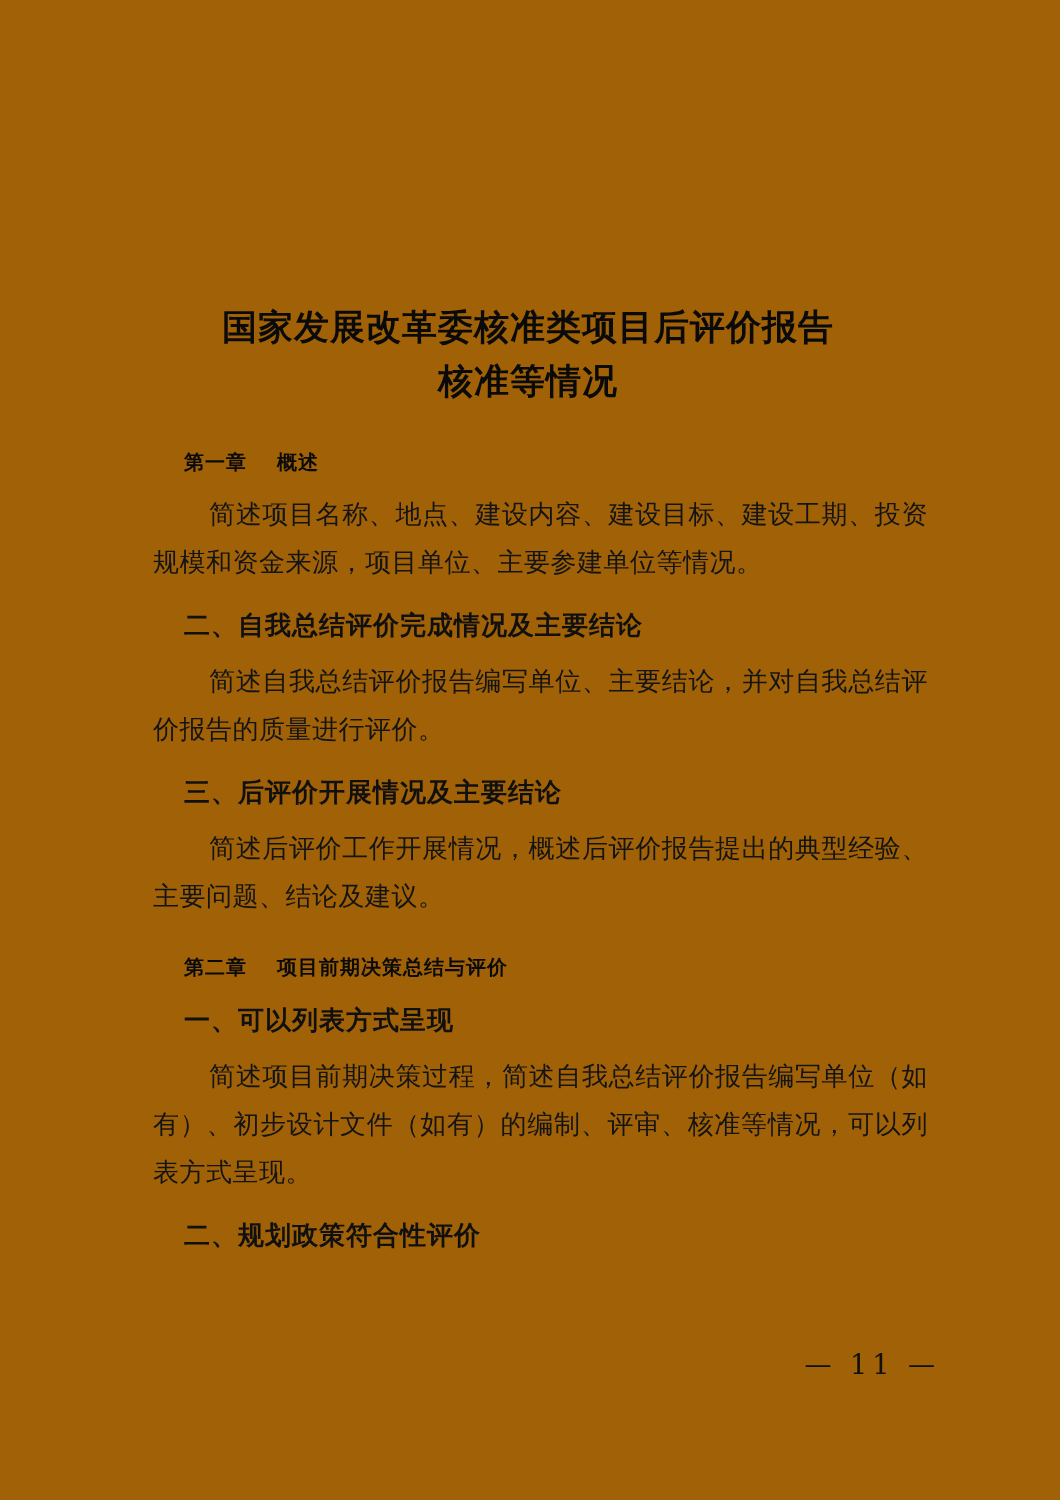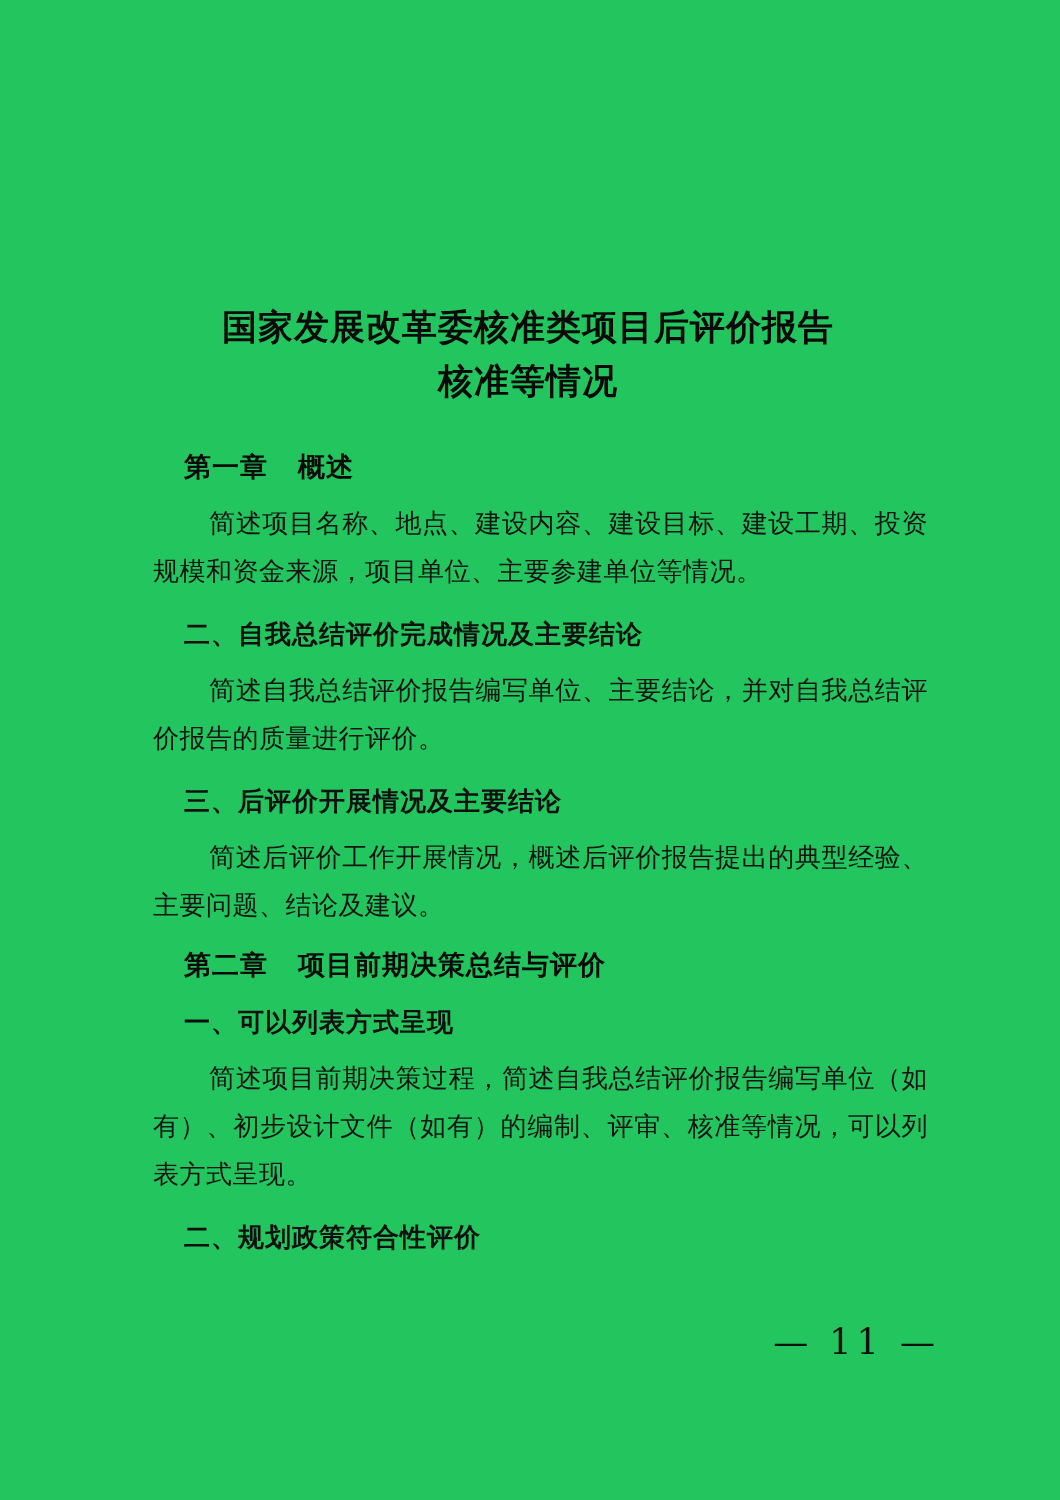--- a/index.html
+++ b/index.html
@@ -11,44 +11,44 @@
     width: 1060px;
     height: 1500px;
     position: relative;
     font-family: "DejaVu Serif", "Liberation Serif", serif;
     color: #111111;
     overflow: hidden;
   }
   .page {
     position: absolute;
     inset: 0;
-    background: #22c55e;
+    background: #a16207;
   }
   .content {
     position: absolute;
     left: 128px;
     top: 300px;
     width: 800px;
   }
   .doc-title {
     text-align: center;
     font-weight: bold;
     font-size: 35px;
     line-height: 1.55;
     letter-spacing: 1px;
     color: #0a0a0a;
   }
   .doc-title .line2 {
     display: block;
   }
   .chapter {
     font-weight: bold;
-    font-size: 27px;
+    font-size: 20px;
     letter-spacing: 1px;
-    margin-top: 18px;
+    margin-top: 34px;
     text-indent: 56px;
     color: #0a0a0a;
   }
   .chapter .gap {
     display: inline-block;
     width: 30px;
   }
   .section {
     font-weight: bold;
     font-size: 26px;
@@ -63,22 +63,22 @@
     letter-spacing: 0.5px;
     margin-top: 14px;
     text-indent: 56px;
     text-align: justify;
     color: #141414;
     margin-left: 25px;
   }
   .page-number {
     position: absolute;
     right: 120px;
-    bottom: 138px;
-    font-size: 35px;
+    bottom: 120px;
+    font-size: 27px;
     letter-spacing: 5px;
     color: #101010;
   }
   .title-block {
     margin-bottom: 40px;
   }
 </style>
 </head>
 <body>
 

